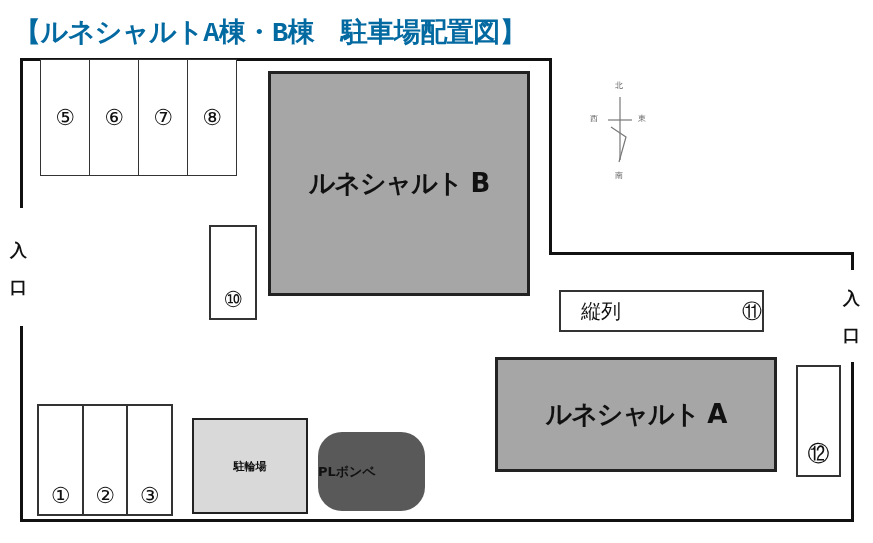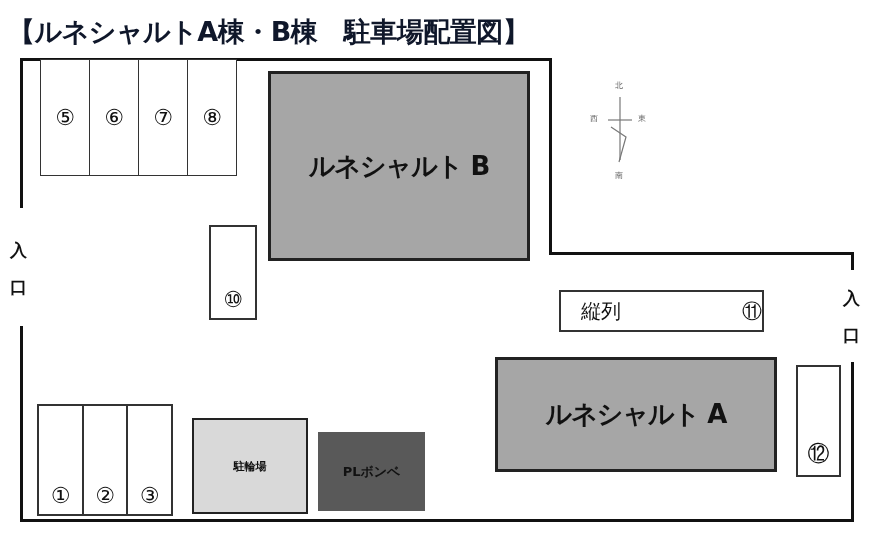--- a/index.html
+++ b/index.html
@@ -1,19 +1,19 @@
 <!DOCTYPE html>
 <html><head>
 <meta charset="utf-8">
 <style>
   html, body { margin: 0; padding: 0; background: #ffffff; }
   body { width: 873px; height: 543px; position: relative; overflow: hidden;
          font-family: "DejaVu Sans", "Liberation Sans", sans-serif; color: #111; }
   .abs { position: absolute; box-sizing: border-box; }
-  .title { left: 8px; top: 14px; font-size: 27px; font-weight: bold; letter-spacing: -0.5px; white-space: nowrap; color: #0f172a; }
+  .title { left: 14px; top: 14px; font-size: 27px; font-weight: bold; letter-spacing: -0.5px; white-space: nowrap; color: #0369a1; font-family: Liberation Mono, monospace; }
   .wall { background: #111; position: absolute; }
   .slot { border: 1.5px solid #333; background: #fff; display: flex; align-items: center; justify-content: center; font-size: 22px; }
   .slot.bottom { align-items: flex-end; padding-bottom: 6px; }
   .building { background: #a6a6a6; border: 3px solid #222; display: flex; align-items: center; justify-content: center;
               font-weight: bold; font-size: 26px; letter-spacing: -1px; }
   .entrance { font-weight: bold; font-size: 17px; line-height: 1; }
   .compass-label { font-size: 8px; color: #666; }
 </style>
 </head>
 <body>
@@ -47,21 +47,21 @@
 <div class="abs slot" style="left:89px; top:59px; width:50px; height:117px;">
     <span>⑥</span>
   </div>
 <div class="abs slot" style="left:138px; top:59px; width:50px; height:117px;">
     <span>⑦</span>
   </div>
 <div class="abs slot" style="left:187px; top:59px; width:50px; height:117px;">
     <span>⑧</span>
   </div>
 
-<div class="abs building" style="left:268px; top:71px; width:262px; height:190px;">
+<div class="abs building" style="left:268px; top:71px; width:262px; height:225px;">
   <span>ルネシャルト B</span>
 </div>
 
 <div class="abs slot bottom" style="left:209px; top:225px; width:48px; height:95px; border-width:2px;">
   <span>⑩</span>
 </div>
 
 <div class="abs" style="left:590px; top:80px; width:60px; height:100px;">
   <span class="abs compass-label" style="left:25px; top:0px;">北</span>
   <span class="abs compass-label" style="left:0px; top:33px;">西</span>
@@ -94,15 +94,15 @@
     <span>②</span>
   </div>
 <div class="abs slot bottom" style="left:126px; top:404px; width:47px; height:112px; border-width:2px;">
     <span>③</span>
   </div>
 
 <div class="abs" style="left:192px; top:418px; width:116px; height:96px; background:#d9d9d9; border:2px solid #222; display:flex; align-items:center; justify-content:center; font-size:11px; font-weight:bold;">
   <span>駐輪場</span>
 </div>
 
-<div class="abs" style="left:318px; top:432px; width:107px; height:79px; background:#595959; display:flex; align-items:center; justify-content:center; font-size:13px; font-weight:bold; color:#111;">
+<div class="abs" style="left:318px; top:432px; width:107px; height:79px; background:#595959; display:flex; align-items:center; justify-content:flex-start; font-size:13px; font-weight:bold; color:#111;border-radius:24px;">
   <span>PLボンベ</span>
 </div>
 
 </body></html>

